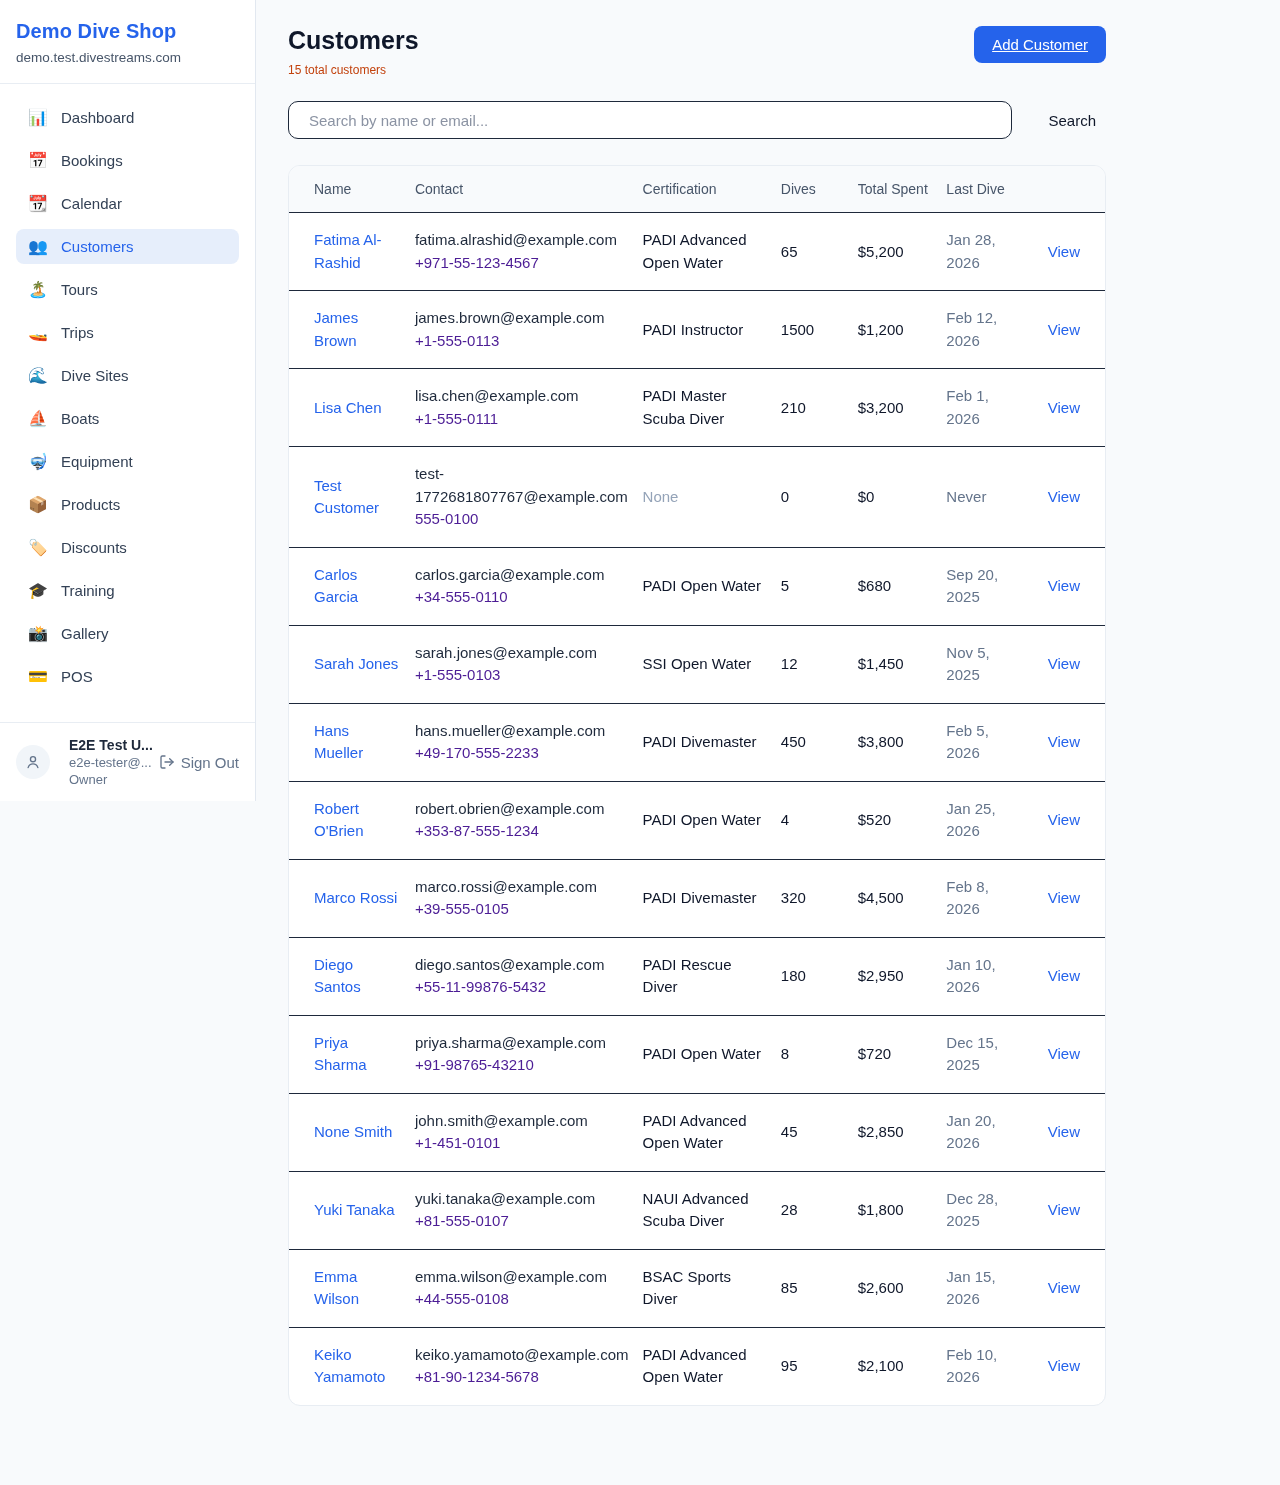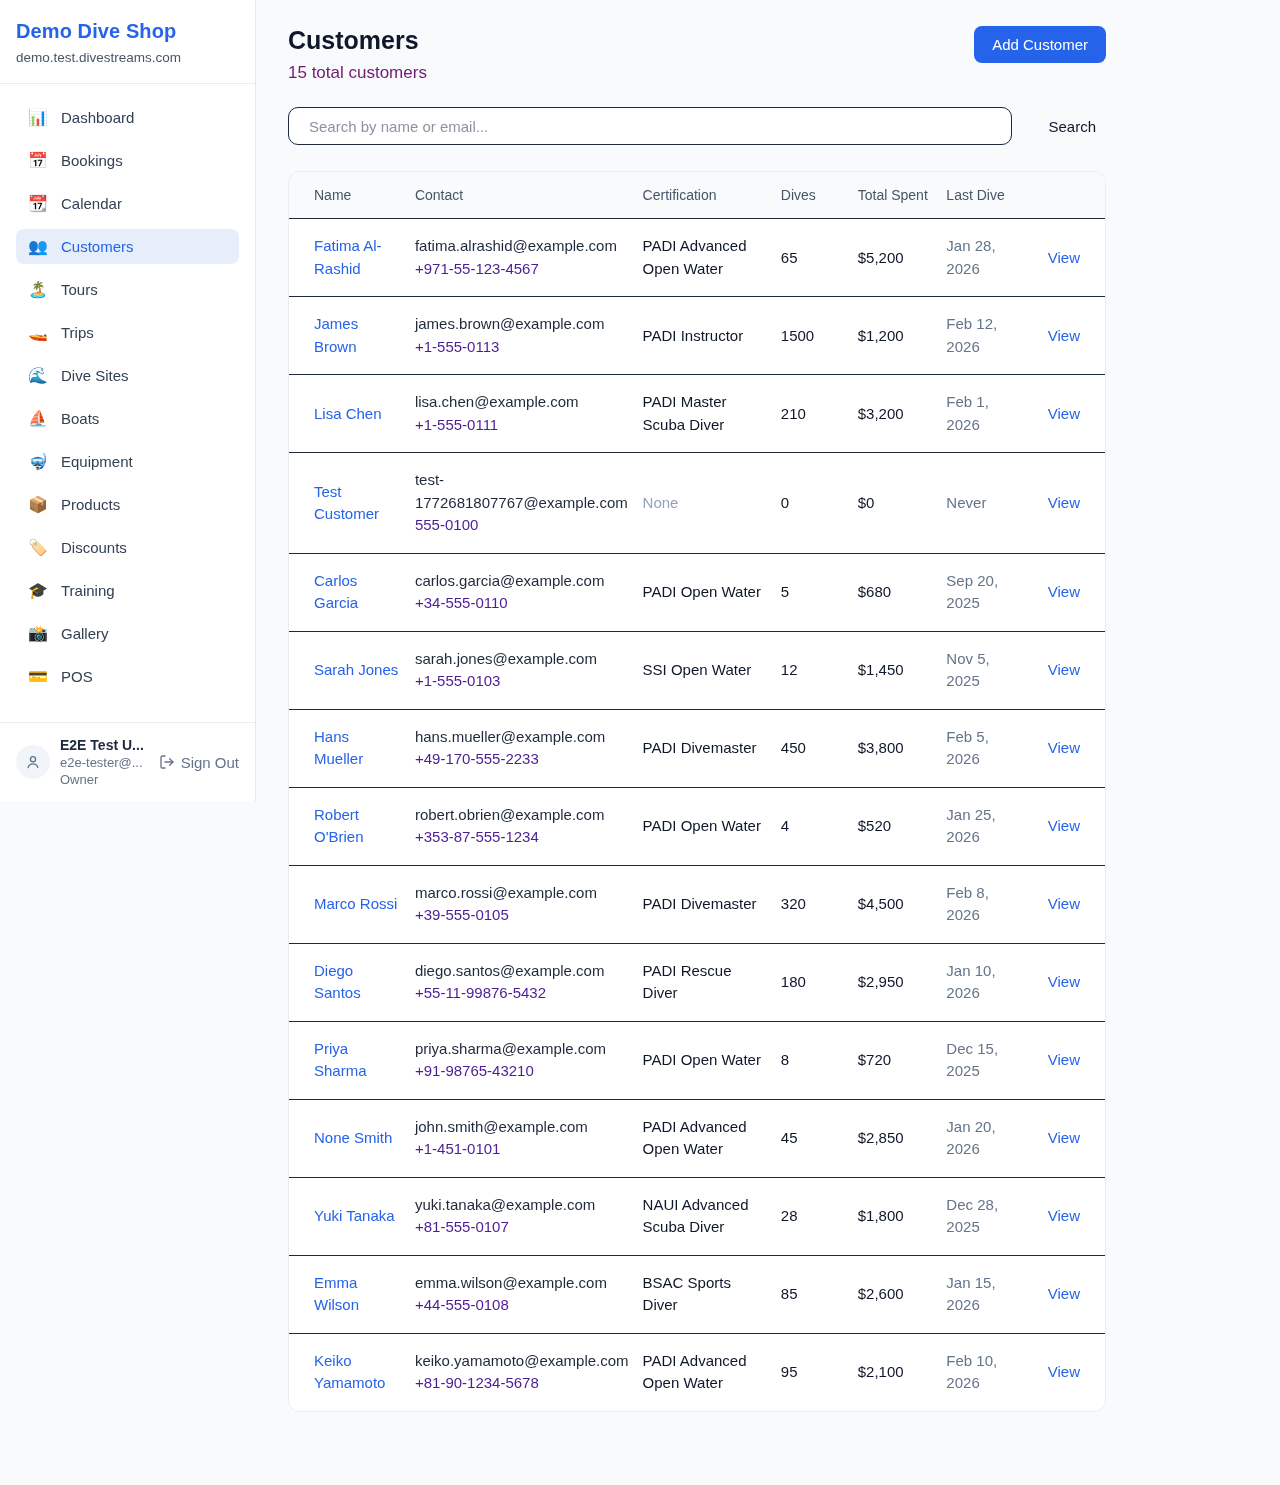--- a/index.html
+++ b/index.html
@@ -28,21 +28,21 @@
     display: flex; align-items: center; gap: 13px;
     padding: 9px 12px; margin-bottom: 8px;
     border-radius: 8px; cursor: pointer;
     font-size: 15px; color: #334155;
   }
   .nav-item.active { background: #e6eefb; color: #2563eb; }
   .nav-icon { width: 20px; font-size: 16px; line-height: 1; text-align: center; }
   .sb-footer {
     border-top: 1px solid #e8edf3;
     padding: 14px 16px;
-    display: flex; align-items: center; gap: 10px;
+    display: flex; align-items: center; gap: 19px;
   }
   .avatar {
     width: 34px; height: 34px; min-width: 34px; border-radius: 50%;
     background: #f1f5f9; display: flex; align-items: center; justify-content: center;
   }
   .user-block { flex: 1; min-width: 0; }
   .user-name { font-size: 14px; font-weight: 700; color: #1e293b; white-space: nowrap; }
   .user-email { font-size: 13px; color: #64748b; margin-top: 2px; white-space: nowrap; }
   .user-role { font-size: 13px; color: #64748b; margin-top: 2px; }
   .signout {
@@ -50,25 +50,25 @@
     background: none; border: none; cursor: pointer;
     color: #64748b; font-size: 15px; font-family: inherit;
     white-space: nowrap;
   }
   .signout svg { width: 16px; height: 16px; }
 
   
   .main { flex: 1; padding: 26px 30px 30px 32px; min-width: 0; }
   .page-head { display: flex; justify-content: space-between; align-items: flex-start; }
   .page-title { font-size: 25px; font-weight: 700; color: #0f172a; }
-  .page-subtitle { font-size: 17px; color: #701a75; margin-top: 8px; }
+  .page-subtitle { font-size: 12px; color: #c2410c; margin-top: 8px; }
   .btn-primary {
     background: #2563eb; color: #ffffff; border: none; cursor: pointer;
     font-family: inherit; font-size: 15px; font-weight: 500;
-    padding: 10px 18px; border-radius: 8px;
+    padding: 10px 18px; border-radius: 8px; text-decoration: underline;
   }
   .search-row { display: flex; align-items: center; margin-top: 24px; }
   .search-input {
     flex: 1; height: 38px;
     border: 1px solid #1e293b; border-radius: 10px;
     padding: 0 20px; font-size: 15px; font-family: inherit;
     color: #0f172a; background: #ffffff; outline: none;
   }
   .search-input::placeholder { color: #8b93a3; }
   .search-btn {

